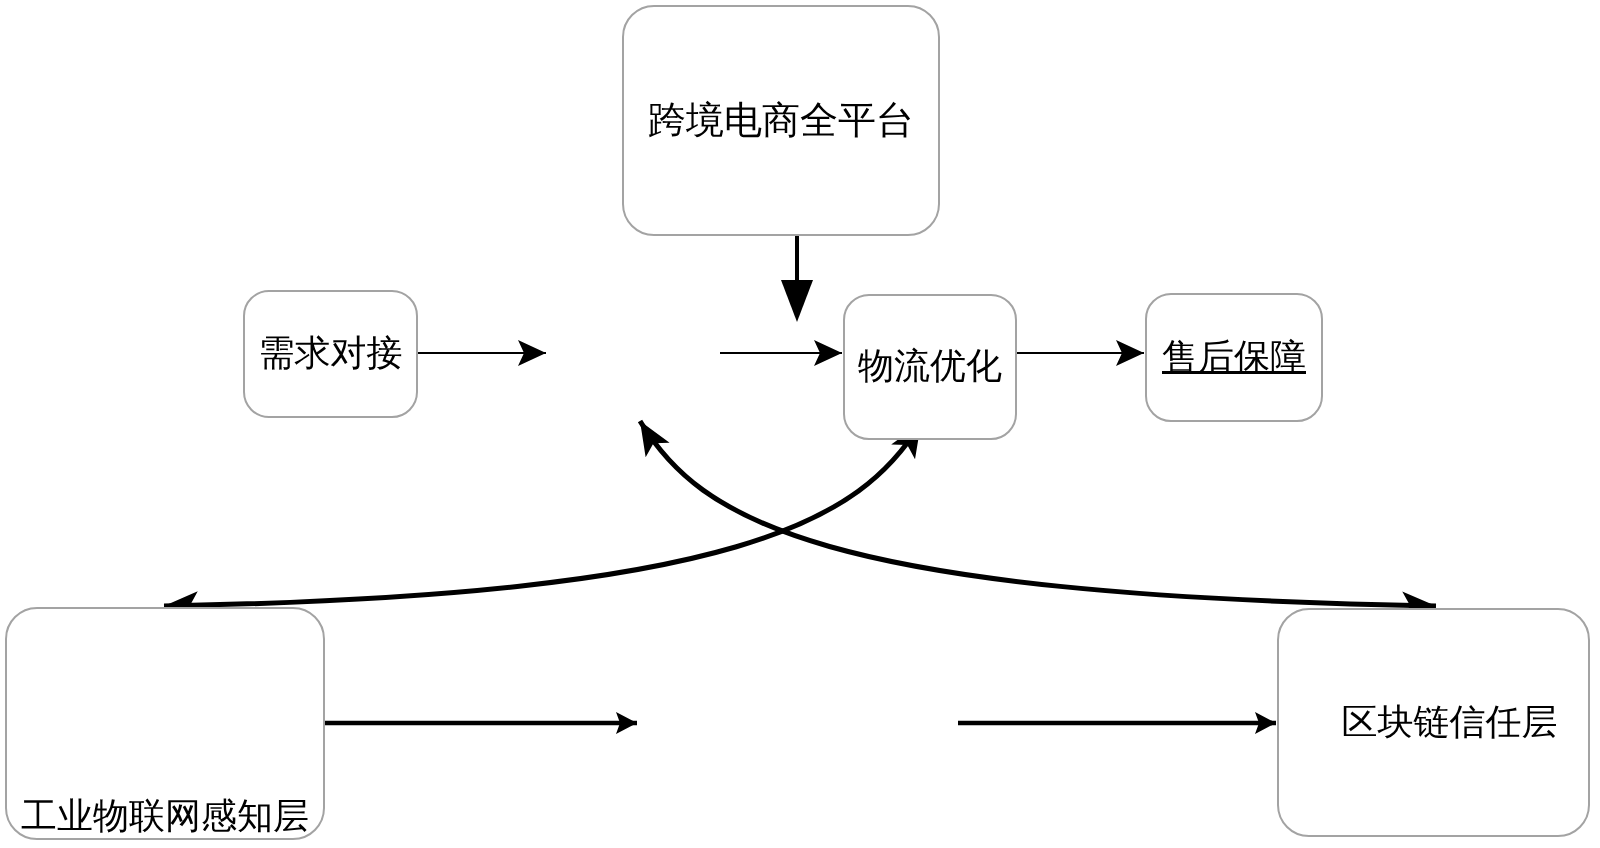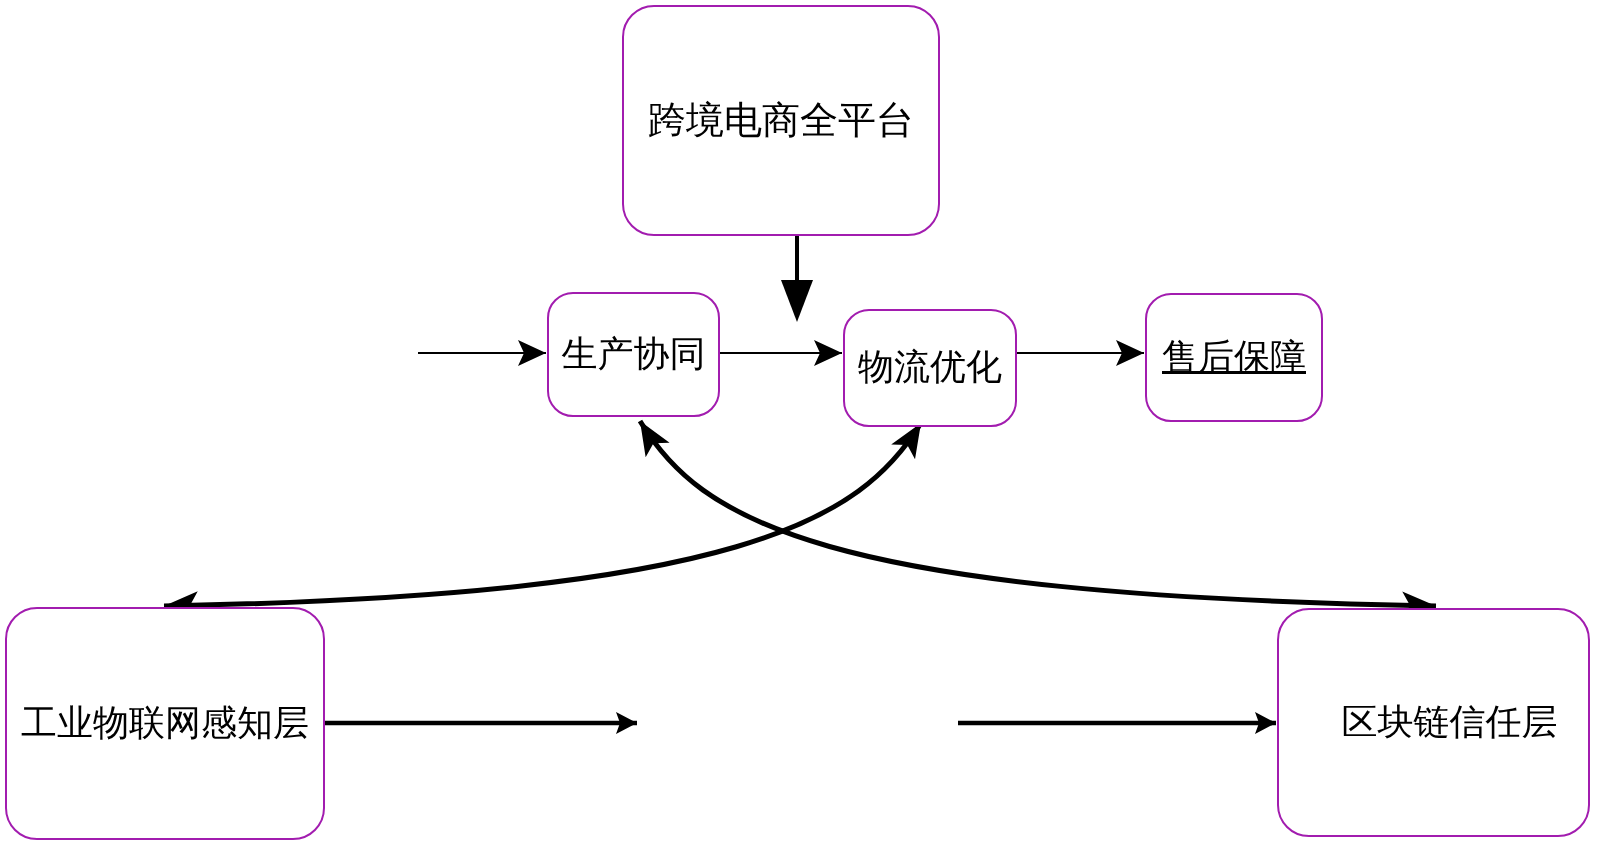--- a/index.html
+++ b/index.html
@@ -20,39 +20,39 @@
     left: 0;
     top: 0;
     width: 1600px;
     height: 848px;
     z-index: 1;
   }
   .node {
     position: absolute;
     box-sizing: border-box;
     background: #ffffff;
-    border: 2px solid #a21caf;
+    border: 2px solid #a3a3a3;
     display: flex;
     align-items: center;
     justify-content: center;
     text-align: center;
     color: #000000;
     font-size: 36px;
     line-height: 1.2;
     z-index: 2;
   }
   
   #node-platform      { left: 622px;  top: 5px;   width: 318px; height: 231px; border-radius: 32px; font-size: 38px; }
   
   #node-demand        { left: 243px;  top: 290px; width: 175px; height: 128px; border-radius: 26px; }
   #node-production    { left: 547px;  top: 292px; width: 173px; height: 125px; border-radius: 26px; }
-  #node-logistics     { left: 843px;  top: 294px; width: 174px; height: 118px; border-radius: 26px; margin-top: 15px; }
+  #node-logistics     { left: 843px;  top: 294px; width: 174px; height: 146px; border-radius: 26px; }
   #node-aftersales    { left: 1145px; top: 293px; width: 178px; height: 129px; border-radius: 26px; text-decoration: underline; }
   
-  #node-iiot          { left: 5px;    top: 607px; width: 320px; height: 233px; border-radius: 32px; }
+  #node-iiot          { left: 5px;    top: 607px; width: 320px; height: 233px; border-radius: 32px; align-items: flex-end; }
   #node-bigdata       { left: 638px;  top: 607px; width: 320px; height: 231px; border-radius: 32px; }
   #node-blockchain    { left: 1277px; top: 608px; width: 313px; height: 229px; border-radius: 32px; padding-left: 32px; }
 </style>
 </head>
 <body>
 
 <div id="canvas">
 
   <svg id="connectors" viewBox="0 0 1600 848" xmlns="http://www.w3.org/2000/svg">
     <defs>
@@ -78,22 +78,22 @@
     <path d="M 958 723 H 1276" stroke="#000000" stroke-width="4.5" fill="none" marker-end="url(#head-mid)"></path>
 
     <path d="M 640 421 C 700 520, 820 595, 1436 606" stroke="#000000" stroke-width="5" fill="none" marker-start="url(#head-curve)" marker-end="url(#head-curve)"></path>
     <path d="M 921 423 C 861 520, 741 595, 164 606" stroke="#000000" stroke-width="5" fill="none" marker-start="url(#head-curve)" marker-end="url(#head-curve)"></path>
   </svg>
 
   <div id="node-platform" class="node">
     <span>跨境电商全平台</span>
   </div>
 
-  <div id="node-production" class="node">
-    <span>生产协同</span>
+  <div id="node-demand" class="node">
+    <span>需求对接</span>
   </div>
   <div id="node-logistics" class="node">
     <span>物流优化</span>
   </div>
   <div id="node-aftersales" class="node">
     <span>售后保障</span>
   </div>
 
   <div id="node-iiot" class="node">
     <span>工业物联网感知层</span>

